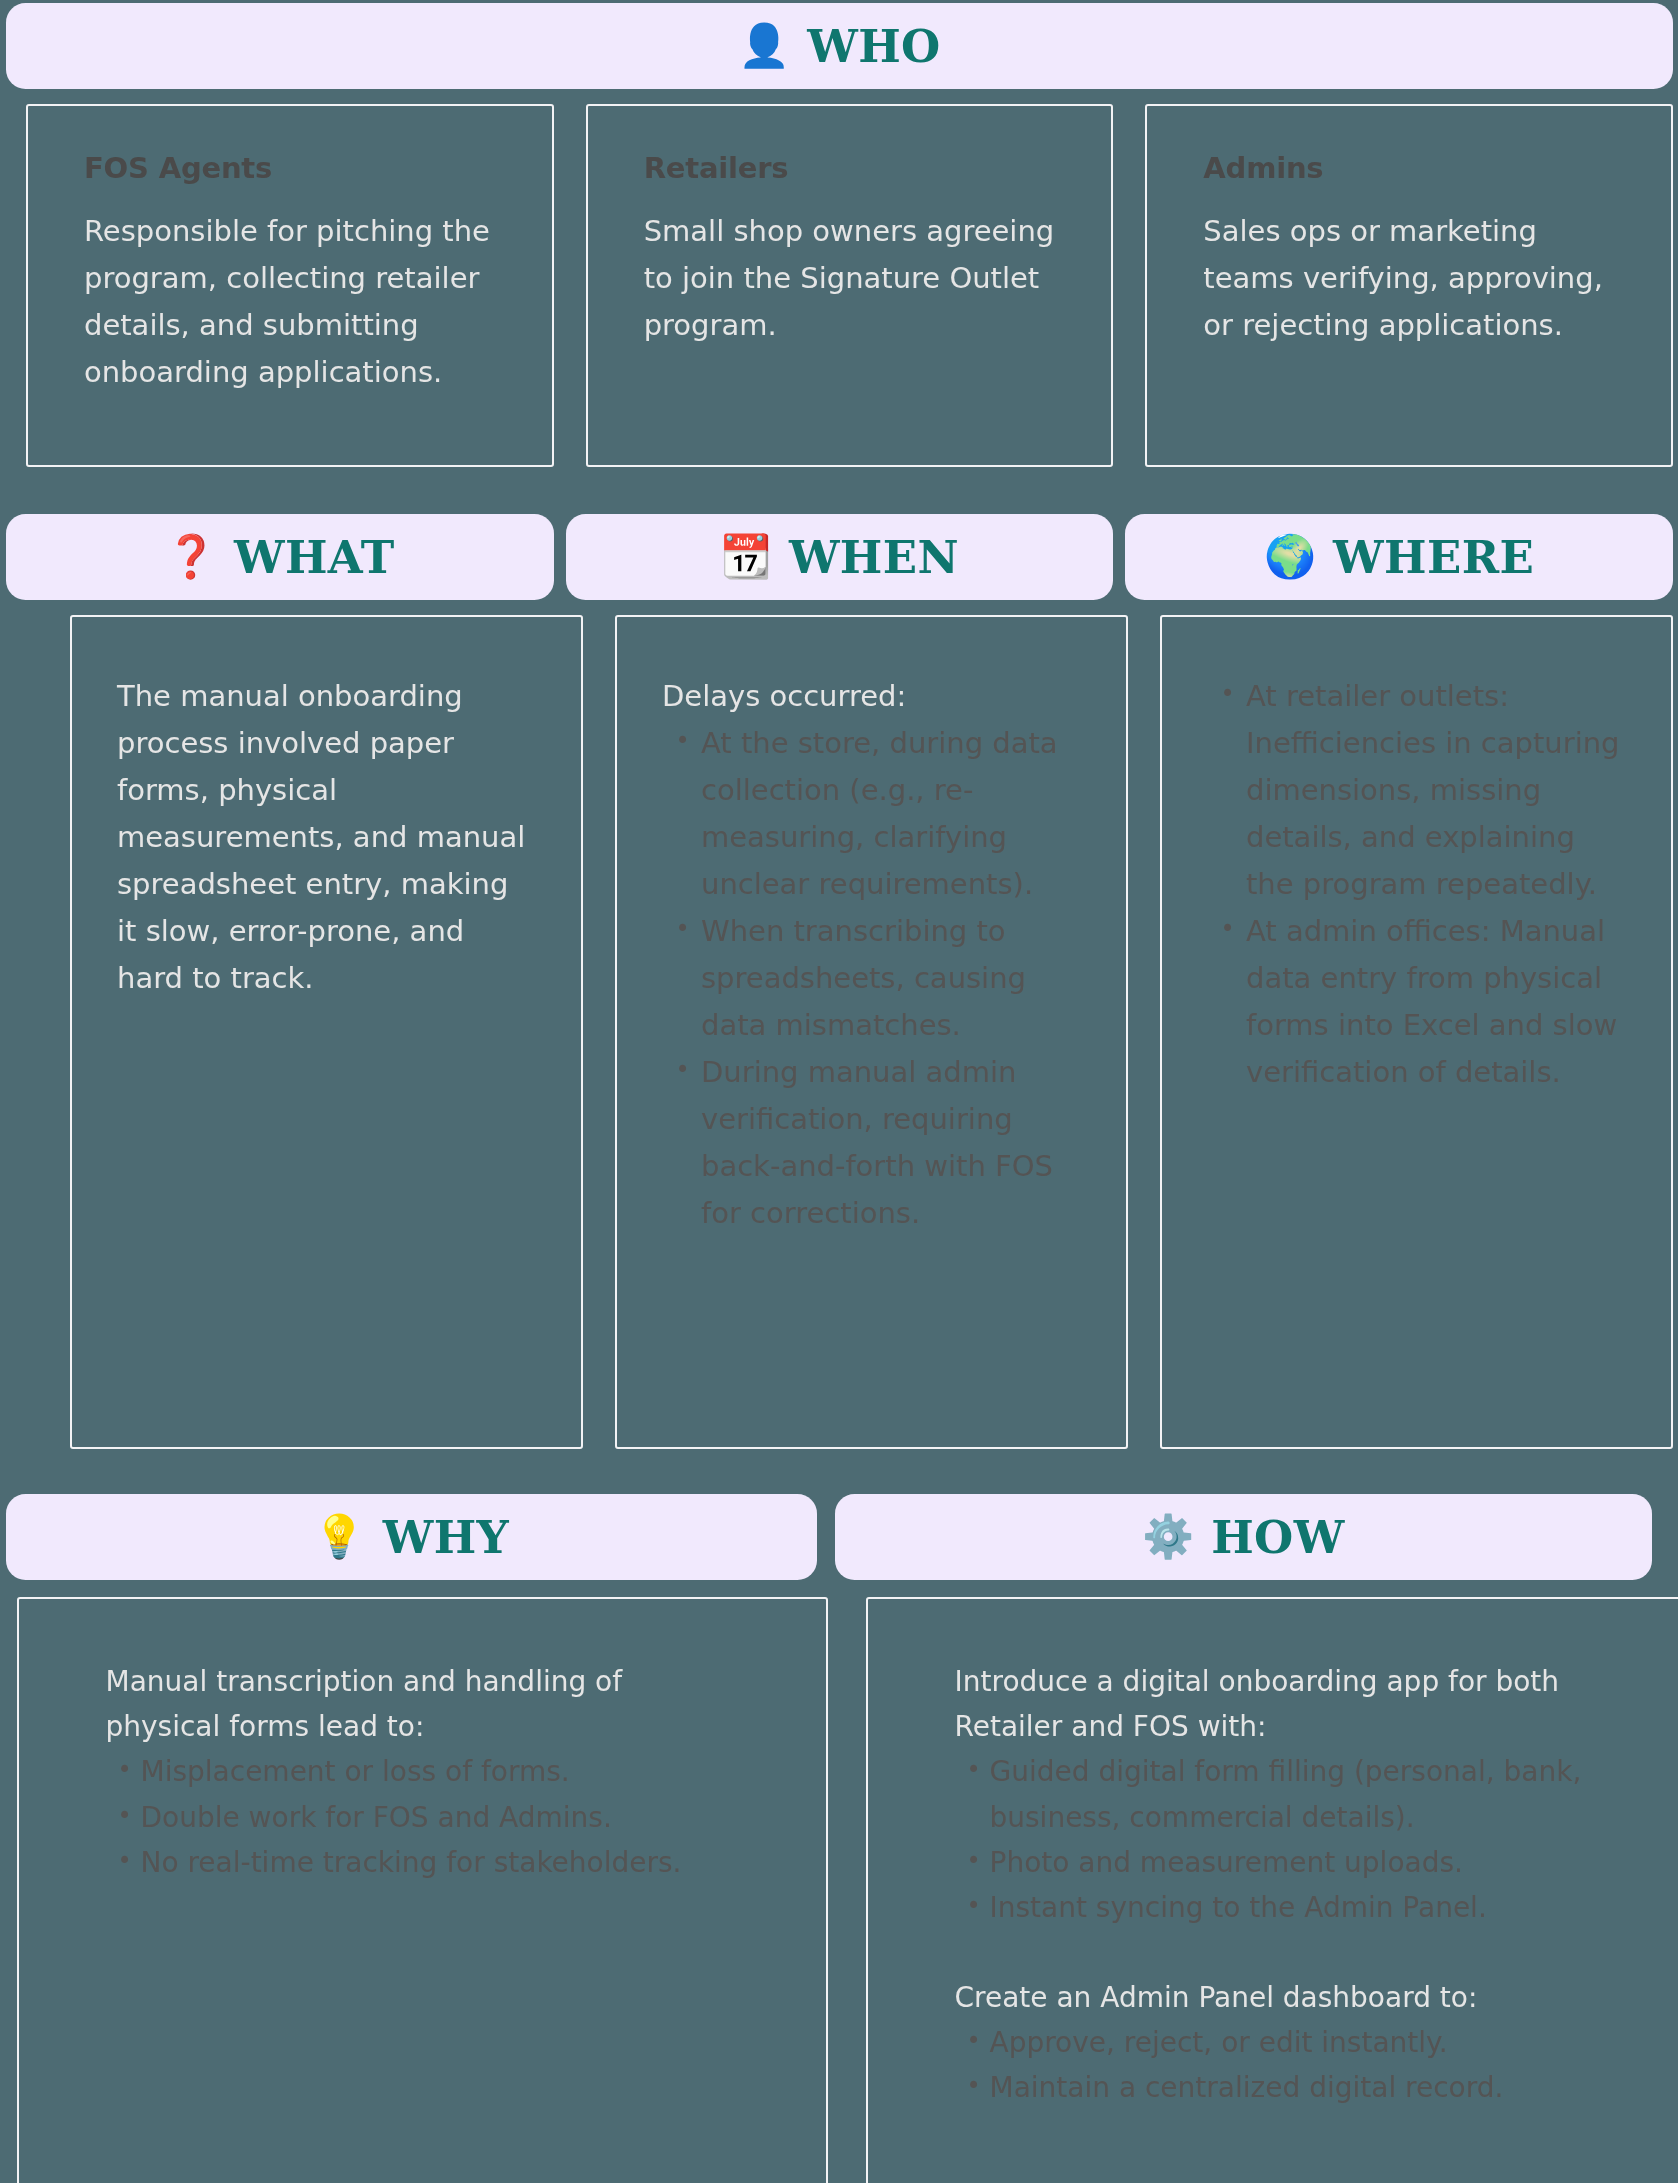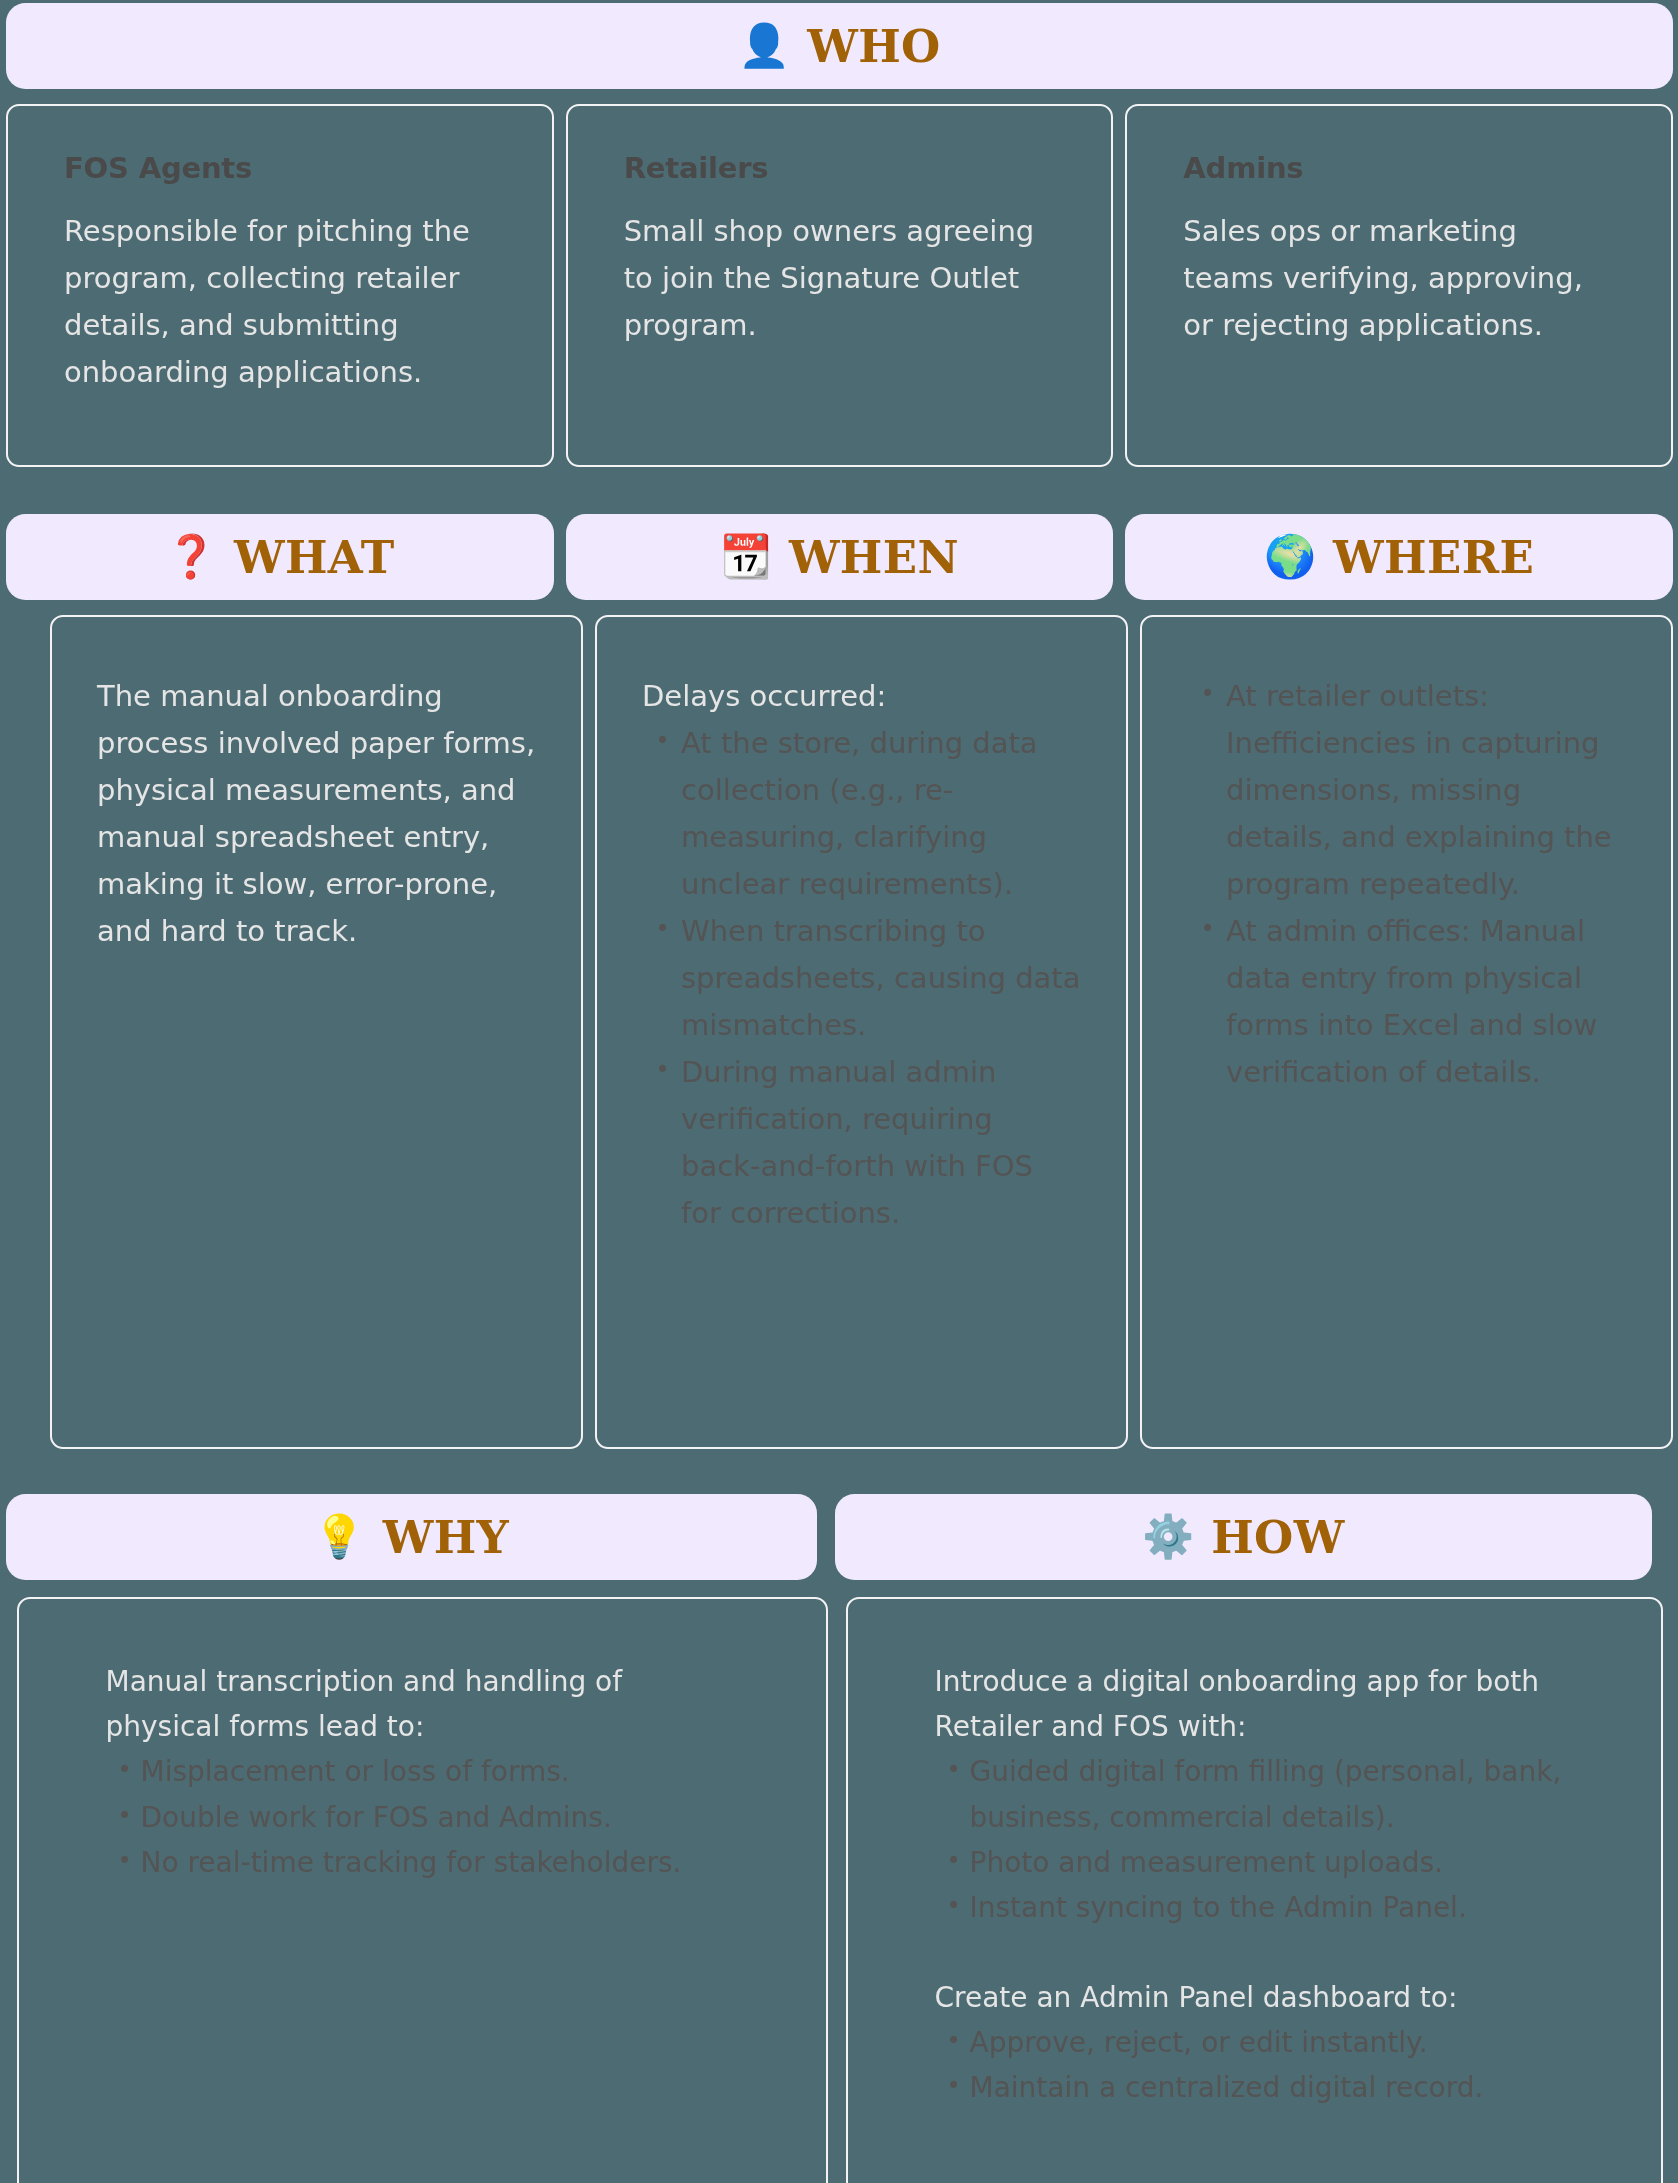--- a/index.html
+++ b/index.html
@@ -32,31 +32,32 @@
   }
   .pill-emoji {
     font-size: 42px;
     line-height: 1;
     display: inline-block;
   }
   .pill-label {
     font-family: "DejaVu Serif", "Liberation Serif", serif;
     font-weight: 700;
     font-size: 45px;
-    color: #a16207;
+    color: #0f766e;
     letter-spacing: 0.4px;
     line-height: 1;
   }
 
   
   .card {
     border: 2.3px solid #f3f3f5;
-    border-radius: 13px;
+    border-radius: 3px;
     background: transparent;
     padding: 45px 56px;
+    margin-left: 20px;
   }
 
   .card-title {
     font-family: "DejaVu Sans", sans-serif;
     font-weight: 700;
     font-size: 29px;
     color: #4a4a4a;
     margin-bottom: 22.6px;
     letter-spacing: -0.2px;
   }

